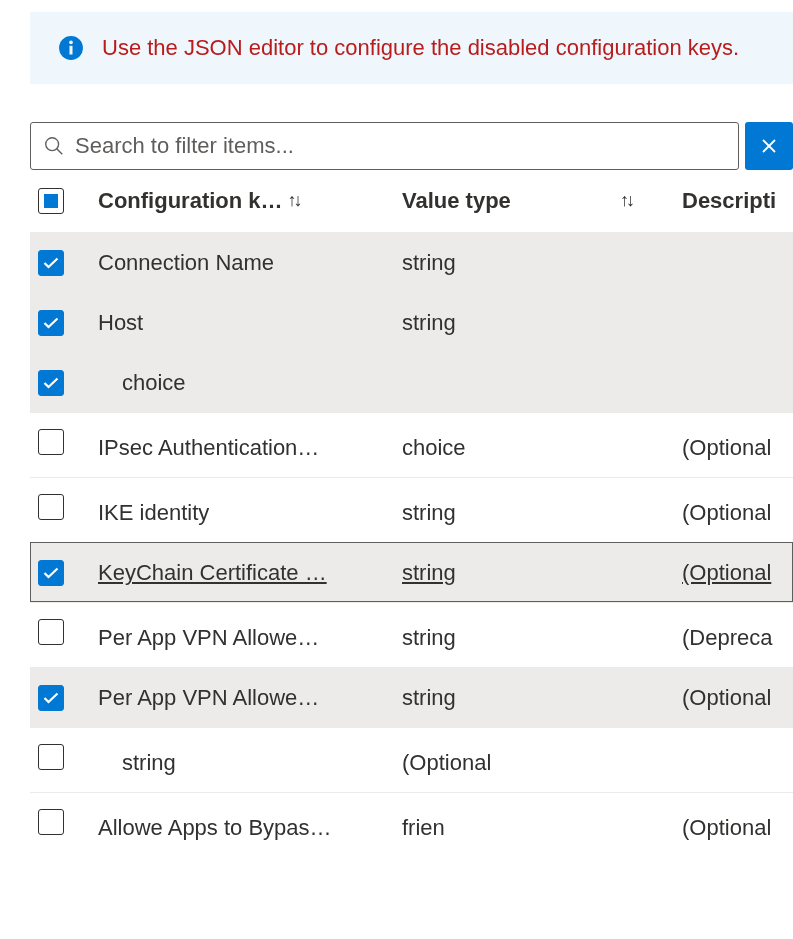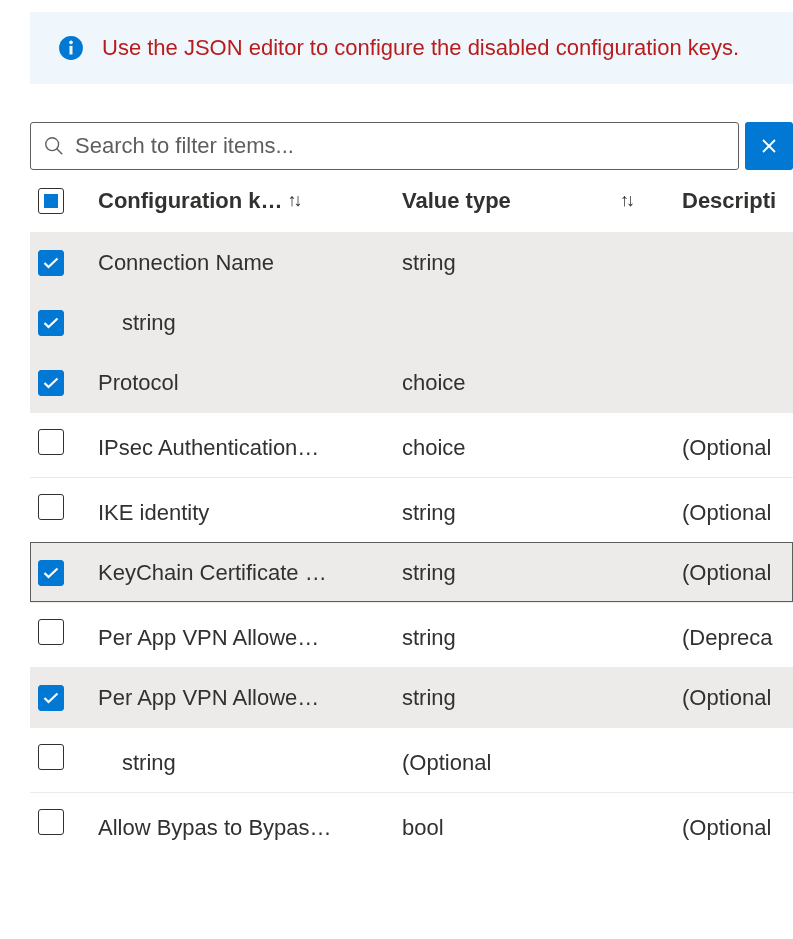--- a/index.html
+++ b/index.html
@@ -128,20 +128,21 @@
       padding: 16px 16px 16px 8px;
       border-top: 1px solid #edebe9;
       font-size: 22px;
     }
     .trow.selected {
       background: #edebe9;
     }
     .trow.outlined {
       outline: 1px solid #605e5c;
       outline-offset: -1px;
+      text-decoration: underline;
     }
     .trow .col-key,
     .trow .col-type,
     .trow .col-desc {
       white-space: nowrap;
       overflow: hidden;
       text-overflow: ellipsis;
       display: block;
     }
     .trow .col-key {
@@ -241,29 +242,29 @@
             </span></div>
           <div class="col-key"><span class="key-text">Connection Name</span></div>
           <div class="col-type">string</div>
         </div>
         <div class="trow selected">
           <div class="col-check"><span class="checkbox checked">
               <svg class="checkmark" viewBox="0 0 16 12" fill="none" stroke="#fff" stroke-width="2.2">
                 <polyline points="1.5,6 5.5,10 14.5,1.5"></polyline>
               </svg>
             </span></div>
+          <div class="col-key"><span class="key-text">Host</span></div>
           <div class="col-type">string</div>
         </div>
         <div class="trow selected">
           <div class="col-check"><span class="checkbox checked">
               <svg class="checkmark" viewBox="0 0 16 12" fill="none" stroke="#fff" stroke-width="2.2">
                 <polyline points="1.5,6 5.5,10 14.5,1.5"></polyline>
               </svg>
             </span></div>
-          <div class="col-key"><span class="key-text">Protocol</span></div>
           <div class="col-type">choice</div>
         </div>
         <div class="trow">
           <div class="col-check"><span class="checkbox"></span></div>
           <div class="col-key"><span class="key-text">IPsec Authentication…</span></div>
           <div class="col-type">choice</div>
           <div class="col-desc">(Optional</div>
         </div>
         <div class="trow">
           <div class="col-check"><span class="checkbox"></span></div>
@@ -297,20 +298,20 @@
           <div class="col-type">string</div>
           <div class="col-desc">(Optional</div>
         </div>
         <div class="trow">
           <div class="col-check"><span class="checkbox"></span></div>
           <div class="col-type">string</div>
           <div class="col-desc">(Optional</div>
         </div>
         <div class="trow">
           <div class="col-check"><span class="checkbox"></span></div>
-          <div class="col-key"><span class="key-text">Allow Bypas to Bypas…</span></div>
-          <div class="col-type">bool</div>
+          <div class="col-key"><span class="key-text">Allowe Apps to Bypas…</span></div>
+          <div class="col-type">frien</div>
           <div class="col-desc">(Optional</div>
         </div>
       </div>
   </div>
 
 </div>
 
 </body></html>

